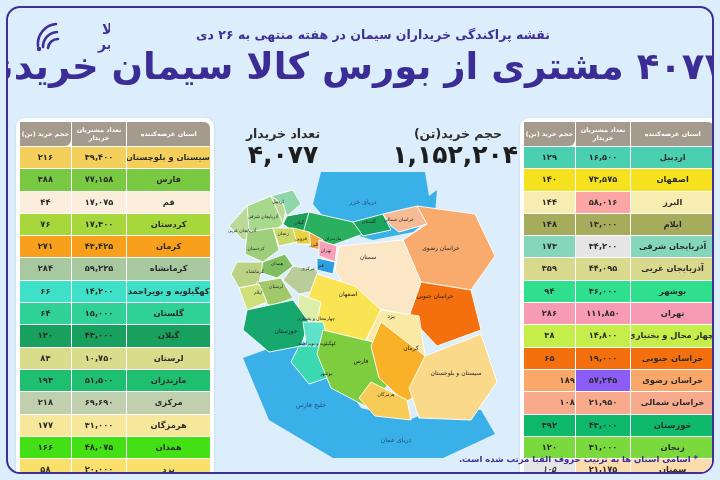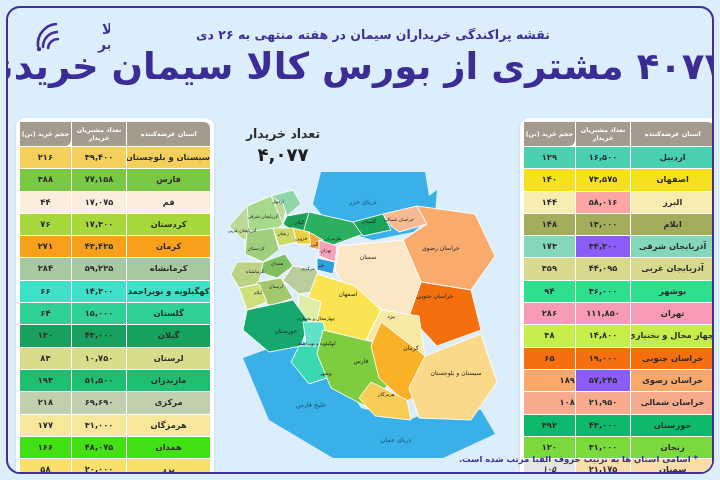--- a/index.html
+++ b/index.html
@@ -123,21 +123,21 @@
   }
   #stat-volume { left: 390px; width: 120px; }
   #stat-count  { left: 215px; width: 120px; }
   .stat-label {
     font-size: 12.5px;
     font-weight: bold;
     color: #2e2e2e;
     line-height: 16px;
   }
   .stat-value {
-    font-size: 18px;
+    font-size: 25px;
     font-weight: bold;
     color: #1d1d1d;
     line-height: 24px;
     margin-top: 1px;
   }
 
   
   #map {
     position: absolute;
     left: 205px;
@@ -185,20 +185,24 @@
         <text x="72" y="37" font-size="14" text-anchor="end">خبر</text>
       </g>
     </svg>
   </div>
 
   <div id="header">
     <div id="subtitle">نقشه پراکندگی خریداران سیمان در هفته منتهی به ۲۶ دی</div>
     <div id="title">۴۰۷۷ مشتری از بورس کالا سیمان خریدند</div>
   </div>
 
+  <div id="stat-volume" class="stat">
+    <div class="stat-label">حجم خرید(تن)</div>
+    <div class="stat-value">۱,۱۵۲,۲۰۴</div>
+  </div>
   <div id="stat-count" class="stat">
     <div class="stat-label">تعداد خریدار</div>
     <div class="stat-value">۴,۰۷۷</div>
   </div>
 
   <div id="table-left" class="table-wrap">
     <table class="grid">
       <colgroup>
           <col class="w-prov">
           <col class="w-cust">
@@ -321,21 +325,21 @@
             <td class="cust" style="background: #fca5a5; text-align: center;">۵۸,۰۱۶</td>
             <td class="vol" style="background: rgb(247, 237, 176);">۱۴۴</td>
           </tr>
           <tr>
             <td class="prov" style="background: rgb(165, 172, 92);">ایلام</td>
             <td class="cust" style="background: rgb(165, 172, 92);">۱۳,۰۰۰</td>
             <td class="vol" style="background: rgb(165, 172, 92);">۱۴۸</td>
           </tr>
           <tr>
             <td class="prov" style="background: rgb(132, 215, 186);">آذربایجان شرقی</td>
-            <td class="cust" style="background: #8b5cf6;">۳۴,۲۰۰</td>
+            <td class="cust" style="background: #e5e5e5;">۳۴,۲۰۰</td>
             <td class="vol" style="background: rgb(132, 215, 186);">۱۷۳</td>
           </tr>
           <tr>
             <td class="prov" style="background: rgb(217, 217, 142);">آذربایجان غربی</td>
             <td class="cust" style="background: rgb(217, 217, 142);">۴۴,۰۹۵</td>
             <td class="vol" style="background: rgb(217, 217, 142);">۳۵۹</td>
           </tr>
           <tr>
             <td class="prov" style="background: rgb(46, 224, 142);">بوشهر</td>
             <td class="cust" style="background: rgb(46, 224, 142);">۳۶,۰۰۰</td>

